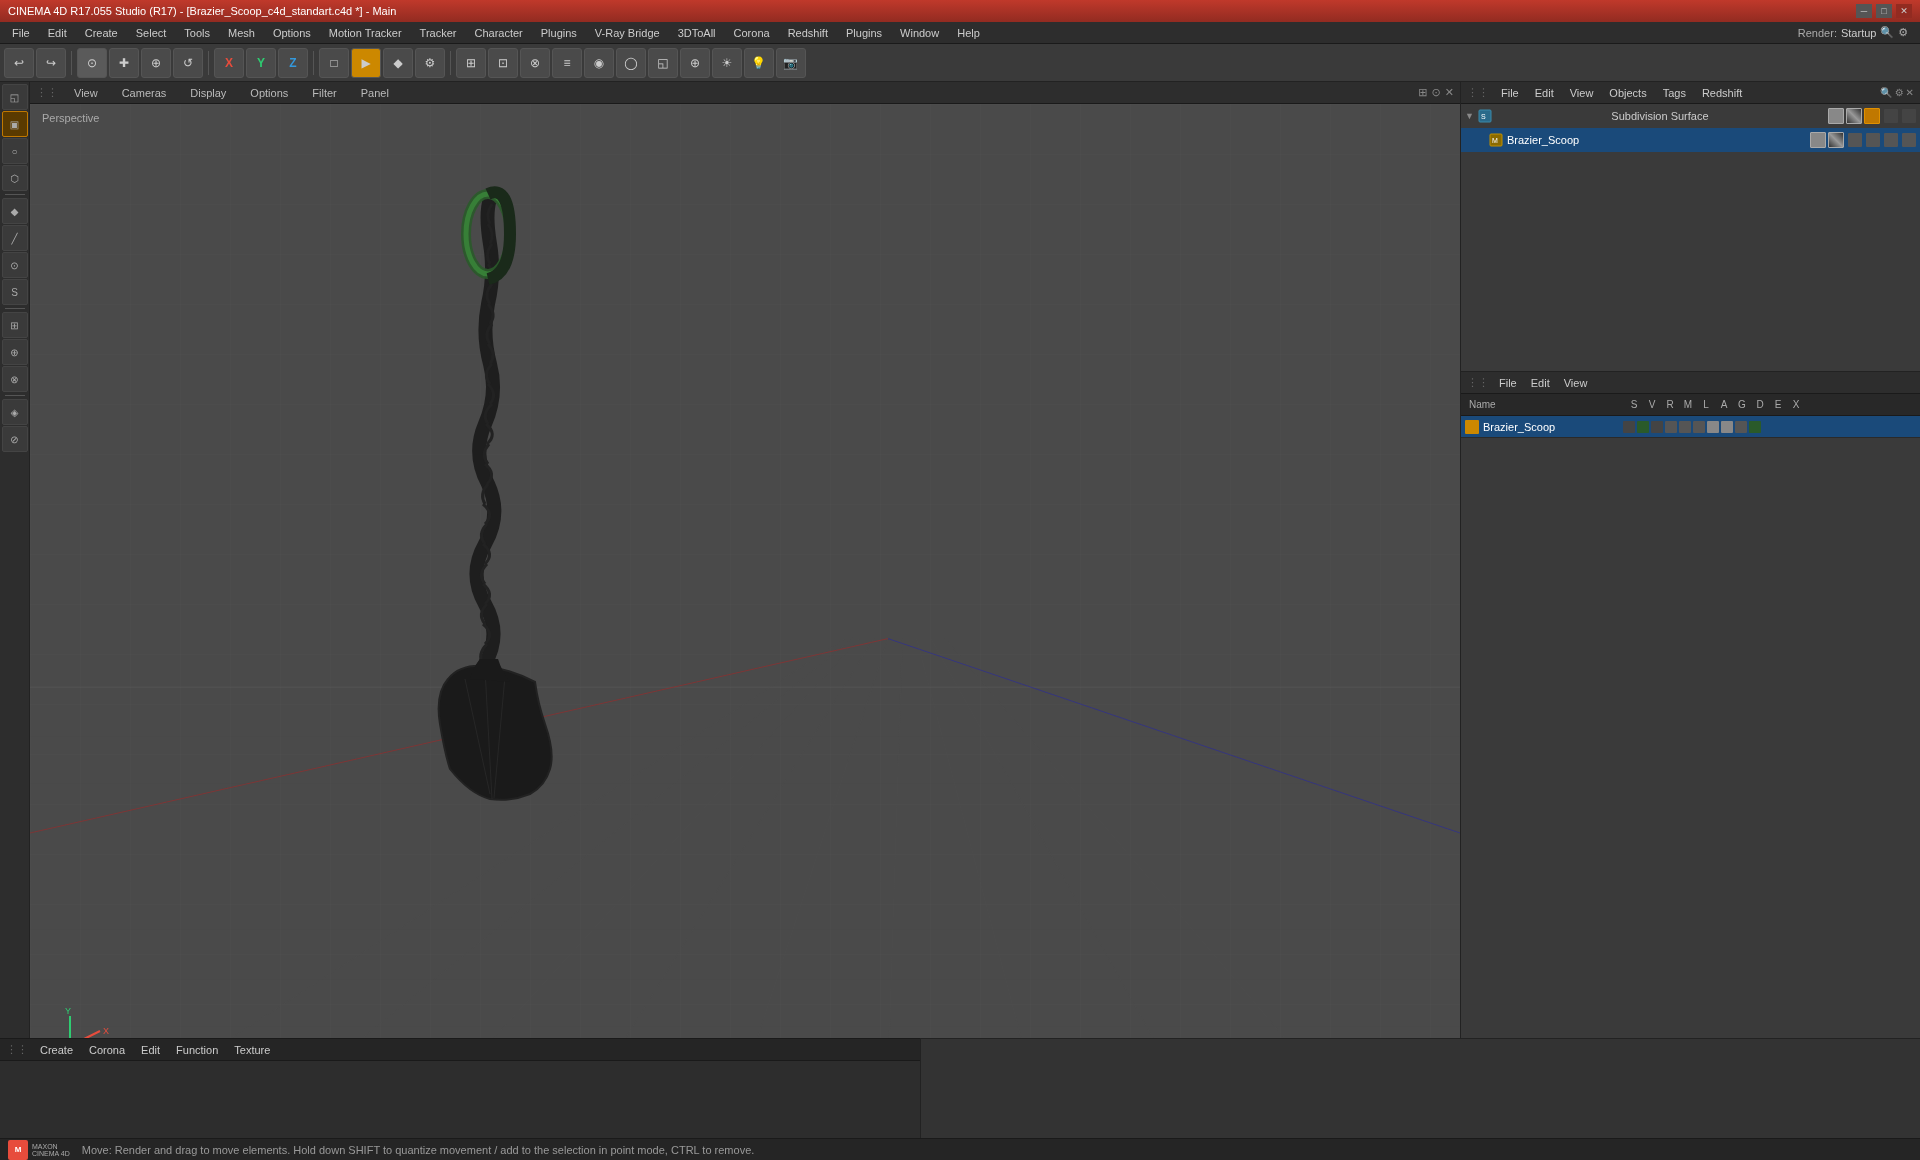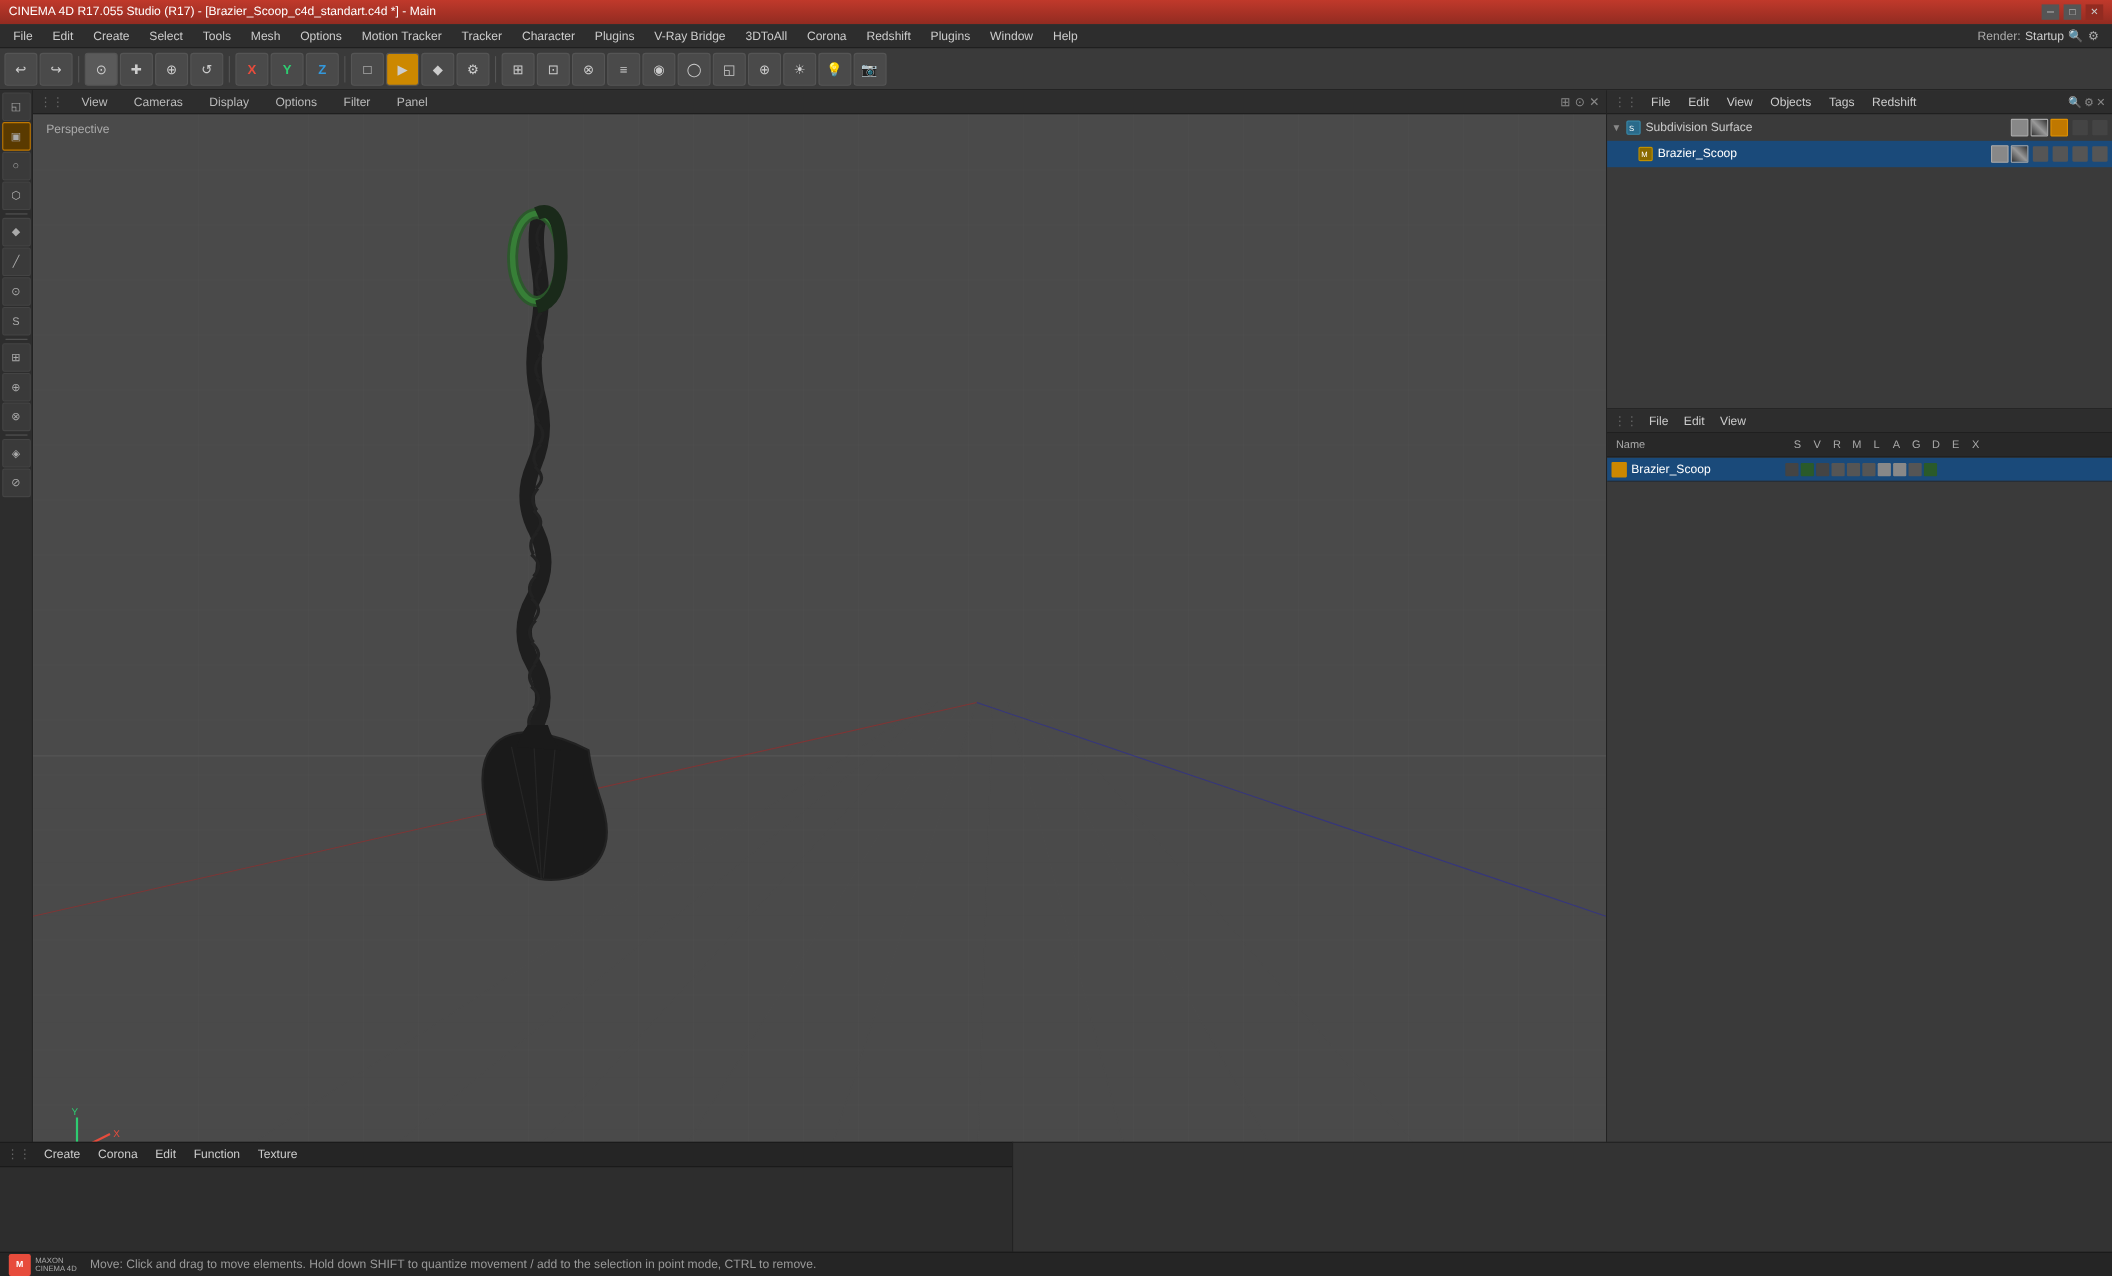--- a/index.html
+++ b/index.html
@@ -595,21 +595,21 @@
       </div>
 
       <div id="object-list" style="flex:1; background:#3a3a3a; overflow:hidden;">
 
         <div class="object-row" style="height:24px; display:flex; align-items:center; padding:0 4px; gap:4px;">
           <span style="color:#888; font-size:9px;">▼</span>
           <svg width="14" height="14">
             <rect x="1" y="1" width="12" height="12" rx="1" fill="#2a6a8a" stroke="#3a8aaa" stroke-width="1"></rect>
             <text x="3" y="10" fill="white" font-size="7">S</text>
           </svg>
-          <span style="font-size:11px; color:#ccc; flex:1;">Subdivision Surface</span>
+          <span style="font-size:11px; color:#ccc; flex:1;text-align:center;">Subdivision Surface</span>
           <div style="display:flex; gap:2px;">
             <div style="width:16px; height:16px; background:#888; border:1px solid #aaa; border-radius:1px;"></div>
             <div style="width:16px; height:16px; background:linear-gradient(45deg,#333,#999,#333); border:1px solid #aaa; border-radius:1px;"></div>
             <div style="width:16px; height:16px; background:#c07800; border:1px solid #e09000; border-radius:1px;"></div>
           </div>
           <div style="width:14px; height:14px; background:#444; border-radius:1px;"></div>
           <div style="width:14px; height:14px; background:#444; border-radius:1px;"></div>
         </div>
 
         <div class="object-row selected" style="height:24px; display:flex; align-items:center; padding:0 4px; gap:4px; background:#1a4a7a;">
@@ -737,14 +737,14 @@
 
 <div id="status-bar" style="position:absolute; bottom:0; left:0; right:0; height:22px; background:#252525; display:flex; align-items:center; padding:0 8px; font-size:11px; color:#999; border-top:1px solid #1a1a1a;">
 
   <div style="display:flex; align-items:center; gap:4px; margin-right:12px;">
     <div style="width:20px; height:20px; background:#e74c3c; border-radius:2px; display:flex; align-items:center; justify-content:center; font-size:8px; color:white; font-weight:bold;">M</div>
     <div style="display:flex; flex-direction:column;">
       <span style="font-size:7px; color:#aaa; line-height:1;">MAXON</span>
       <span style="font-size:7px; color:#aaa; line-height:1;">CINEMA 4D</span>
     </div>
   </div>
-  <span>Move: Click and drag to move elements. Hold down SHIFT to quantize movement / add to the selection in point mode, CTRL to remove.</span>
+  <span>Move: Render and drag to move elements. Hold down SHIFT to quantize movement / add to the selection in point mode, CTRL to remove.</span>
 </div>
 
 </body></html>

